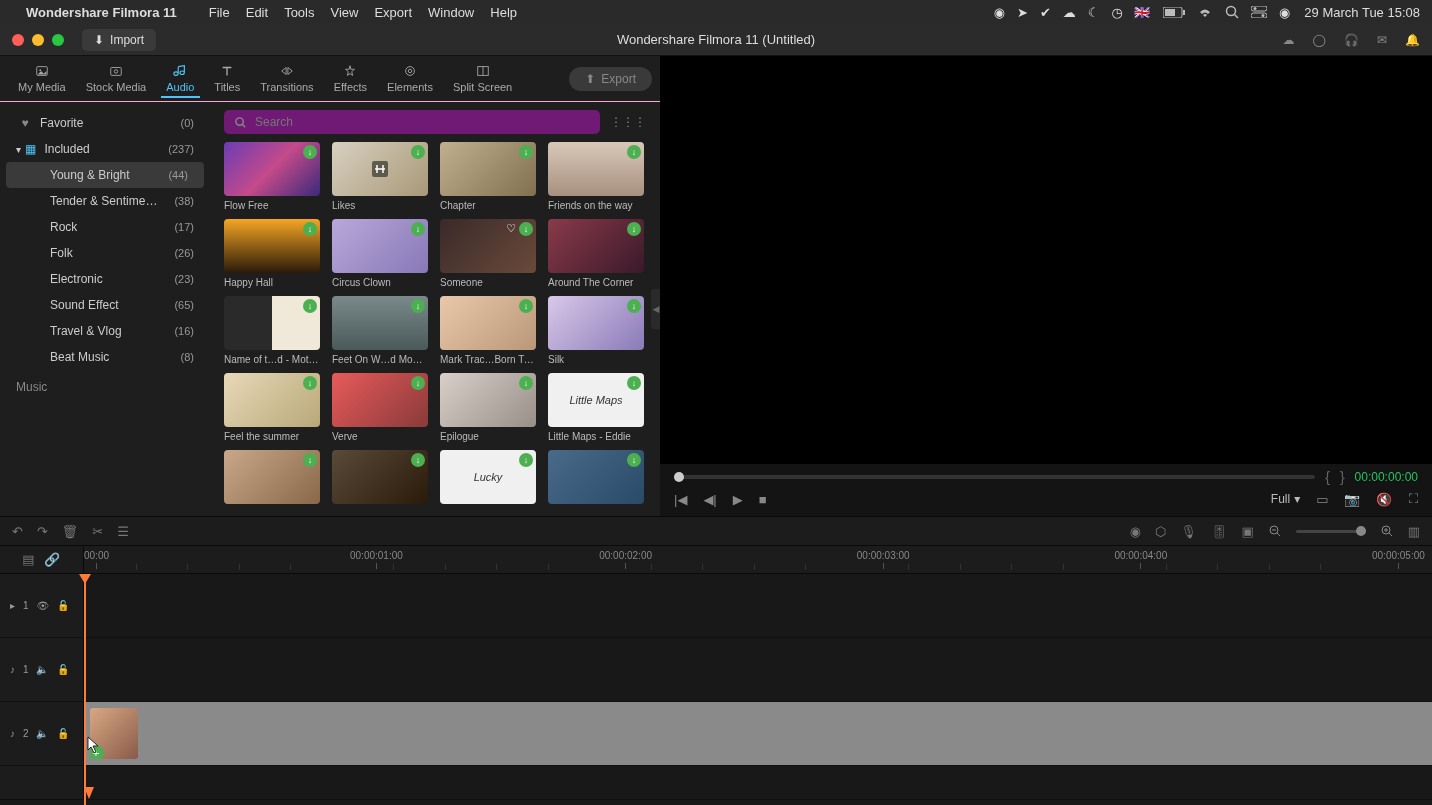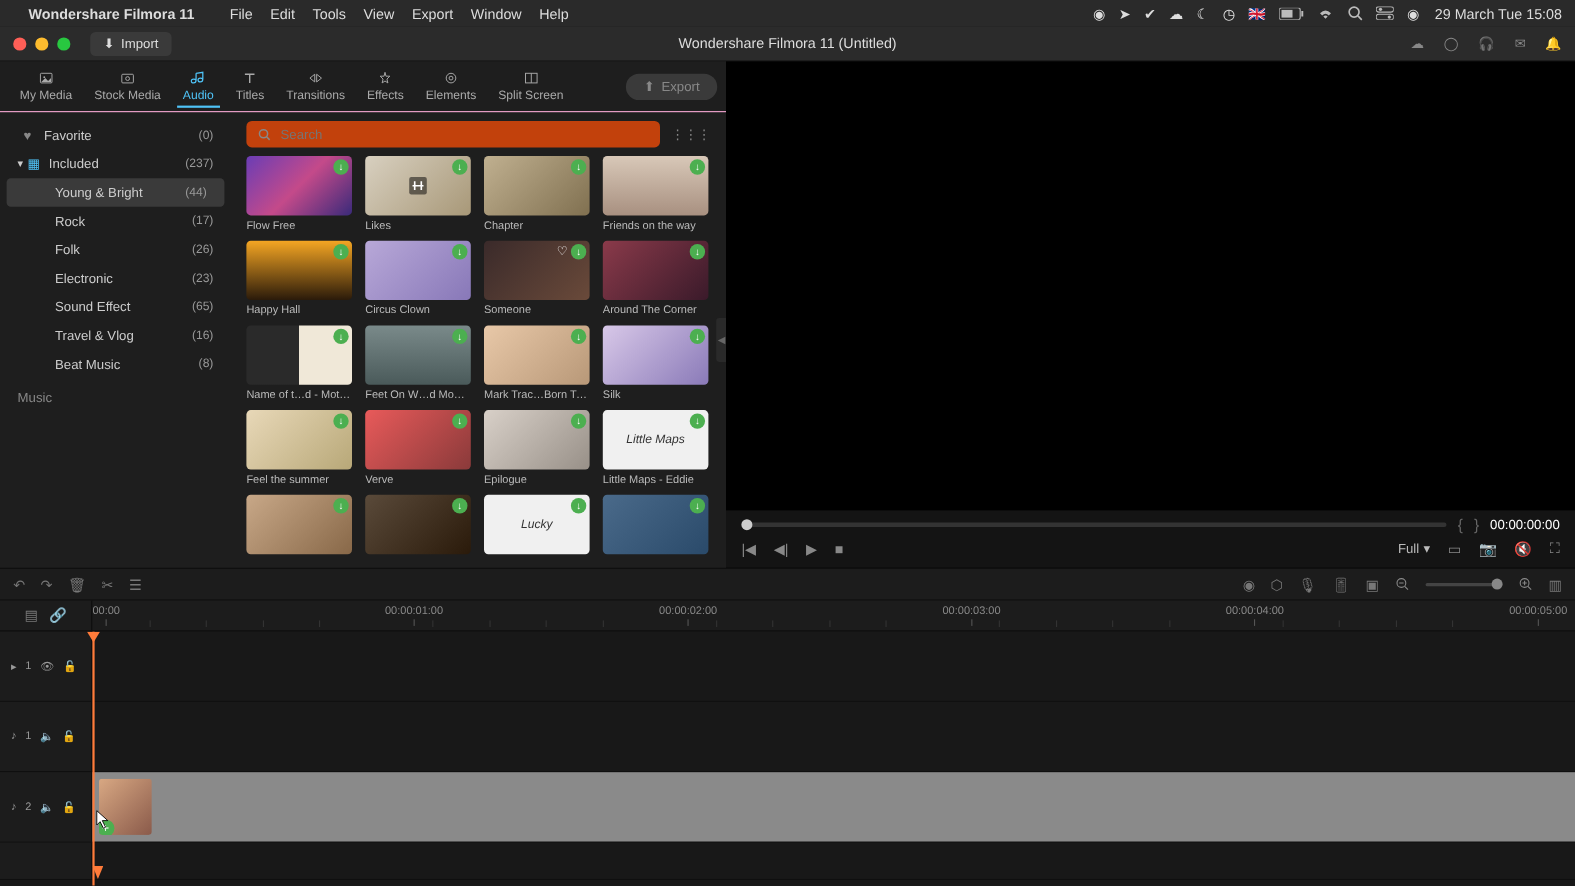--- a/index.html
+++ b/index.html
@@ -42,41 +42,41 @@
 .side-row.indent { padding-left: 50px; }
 .side-row.indent2 { padding-left: 50px; }
 .side-row.selected { background: #3a3a3a; border-radius: 4px; margin: 0 6px; padding-left: 44px; }
 .side-row.section-title { color: #888; font-size: 12px; padding-top: 10px; }
 .side-row.included { padding-left: 16px; }
 .side-row.included .chev { margin-right: 4px; font-size: 10px; }
 .side-row.included .gridicon { margin-right: 8px; color: #4fc3f7; }
 
 .content { flex: 1; display: flex; flex-direction: column; position: relative; }
 .search-row { display: flex; align-items: center; padding: 8px 14px; gap: 10px; }
-.search-box { flex: 1; background: #c2410c; border-radius: 5px; padding: 5px 10px; display: flex; align-items: center; gap: 8px; color: #888; font-size: 12px; }
+.search-box { flex: 1; background: #701a75; border-radius: 5px; padding: 5px 10px; display: flex; align-items: center; gap: 8px; color: #888; font-size: 12px; }
 .search-box input { background: transparent; border: none; outline: none; color: #ccc; flex: 1; font-size: 12px; }
 .grid-toggle { color: #888; cursor: pointer; }
 .thumbs { flex: 1; overflow-y: auto; padding: 0 14px 10px 14px; }
 .thumb-row { display: flex; gap: 12px; margin-bottom: 8px; }
 .thumb-cell { width: 96px; }
 .thumb-img { width: 96px; height: 54px; border-radius: 4px; position: relative; overflow: hidden; }
 .dl-badge { position: absolute; top: 3px; right: 3px; width: 14px; height: 14px; background: #4caf50; border-radius: 50%; display: flex; align-items: center; justify-content: center; font-size: 9px; color: #fff; }
 .heart-badge { position: absolute; top: 3px; right: 20px; color: #fff; font-size: 11px; }
 .thumb-label { font-size: 10px; color: #bbb; margin-top: 4px; white-space: nowrap; overflow: hidden; text-overflow: ellipsis; }
 .collapse-handle { position: absolute; right: -1px; top: 50%; transform: translateY(-50%); width: 10px; height: 40px; background: #2a2a2a; display: flex; align-items: center; justify-content: center; color: #666; font-size: 9px; border-radius: 3px 0 0 3px; }
 
 
 .preview { flex: 1; background: #000; display: flex; flex-direction: column; }
 .preview-canvas { flex: 1; background: #000; }
 .preview-controls { height: 52px; display: flex; flex-direction: column; padding: 4px 14px; background: #141414; }
 .scrub-row { display: flex; align-items: center; gap: 10px; height: 20px; }
 .scrub { flex: 1; height: 4px; background: #333; border-radius: 2px; position: relative; }
 .scrub-knob { position: absolute; left: 0; top: -3px; width: 10px; height: 10px; background: #ccc; border-radius: 50%; }
 .marker-caret { color: #666; font-size: 14px; }
-.timecode { font-size: 12px; color: #ffffff; font-variant-numeric: tabular-nums; }
+.timecode { font-size: 12px; color: #22c55e; font-variant-numeric: tabular-nums; }
 .transport { display: flex; align-items: center; gap: 16px; height: 28px; }
 .transport .spacer { flex: 1; }
 .transport .tbtn { color: #888; cursor: pointer; font-size: 13px; }
 .quality { display: flex; align-items: center; gap: 4px; color: #bbb; font-size: 12px; }
 
 
 .timeline-toolbar { height: 30px; background: #1c1c1c; display: flex; align-items: center; padding: 0 12px; gap: 14px; border-top: 1px solid #0a0a0a; border-bottom: 1px solid #0a0a0a; }
 .tl-tbtn { color: #777; cursor: pointer; font-size: 13px; }
 .timeline-toolbar .spacer { flex: 1; }
 .zoom-slider { width: 70px; height: 3px; background: #444; border-radius: 2px; position: relative; }
@@ -249,20 +249,24 @@
           <span class="chev">▾</span>
           <span class="gridicon">▦</span>
           <span>Included</span>
           <span class="count">(237)</span>
         </div>
         <div class="side-row indent selected">
             <span>Young &amp; Bright</span>
             <span class="count">(44)</span>
           </div>
         <div class="side-row indent2">
+            <span>Tender &amp; Sentime…</span>
+            <span class="count">(38)</span>
+          </div>
+        <div class="side-row indent2">
             <span>Rock</span>
             <span class="count">(17)</span>
           </div>
         <div class="side-row indent2">
             <span>Folk</span>
             <span class="count">(26)</span>
           </div>
         <div class="side-row indent2">
             <span>Electronic</span>
             <span class="count">(23)</span>

